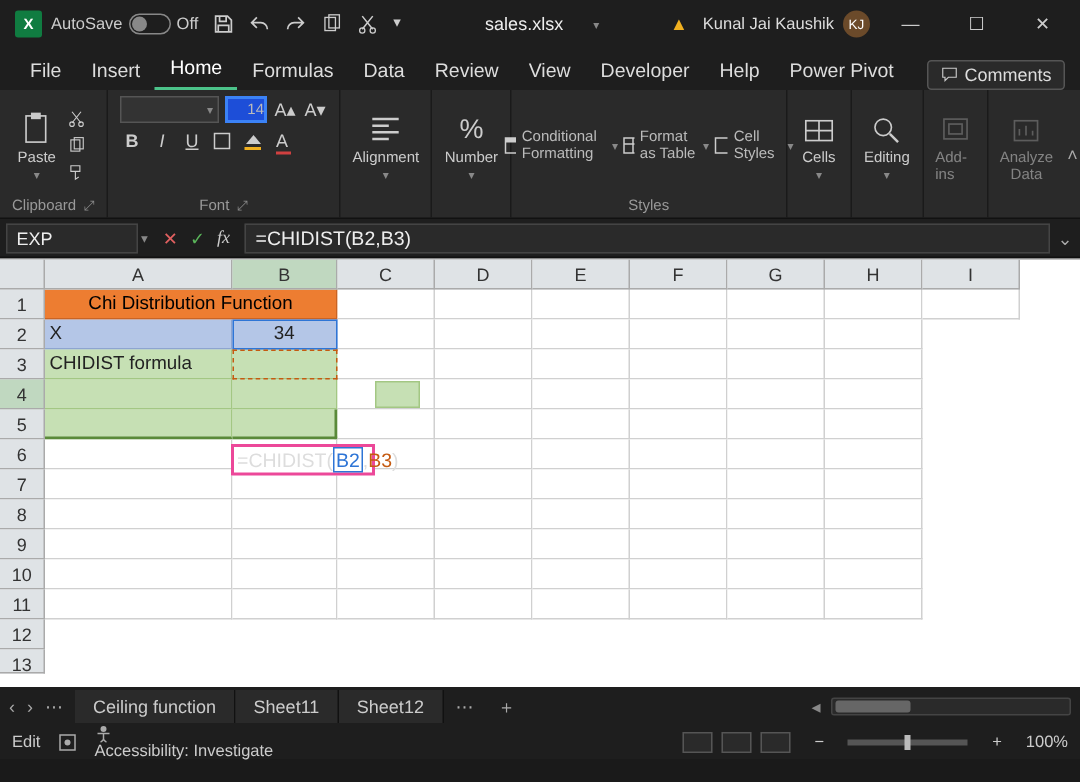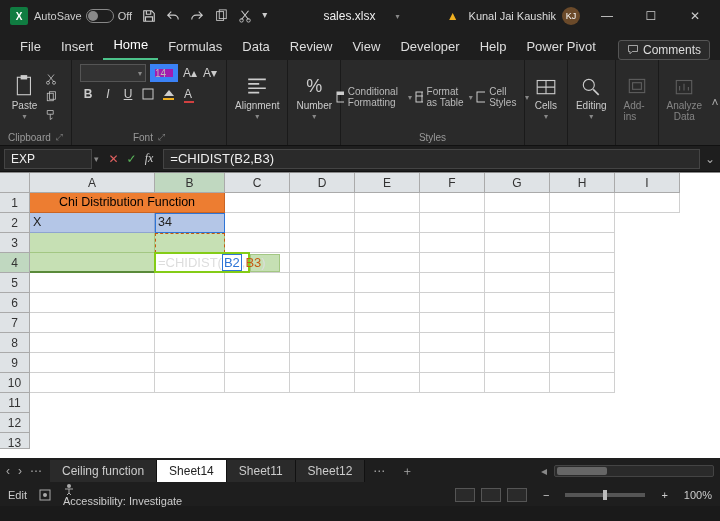--- a/index.html
+++ b/index.html
@@ -30,21 +30,21 @@
   
   .ribbon { height:86px; background:#2a2a2a; display:flex; border-bottom:1px solid #111; }
   .group { border-right:1px solid #1a1a1a; padding:4px 8px 2px 8px; display:flex; flex-direction:column; justify-content:space-between; align-items:center; }
   .group-label { font-size:10px; color:#999; text-align:center; padding-top:2px; display:flex; align-items:flex-end; gap:2px;}
   .group-body { display:flex; align-items:center; gap:4px; flex:1; }
   .vstack { display:flex; flex-direction:column; align-items:center; justify-content:center; gap:1px; color:#ccc; }
   .big-icon { width:26px; height:26px; display:flex; align-items:center; justify-content:center;}
   .mini-col { display:flex; flex-direction:column; gap:4px; }
   .mini-btn { width:18px; height:14px; display:flex; align-items:center; justify-content:center; color:#ccc; font-size:10px;}
   .font-name { width:66px; height:18px; background:#333; border:1px solid #555; font-size:10px; color:#bbb; padding:0 3px; display:flex; align-items:center; justify-content:space-between;}
-  .font-size { width:28px; height:18px; background:#a21caf; border:5px solid #3b82f6; font-size:10px; color:#bbb; display:flex; align-items:center; justify-content:flex-start;}
+  .font-size { width:28px; height:18px; background:#1d4ed8; border:2px solid #3b82f6; font-size:10px; color:#bbb; display:flex; align-items:center; justify-content:flex-end;}
   .font-row { display:flex; gap:4px; align-items:center; }
   .font-row .b { font-weight:bold; } .font-row .i { font-style:italic; } .font-row .u { text-decoration:underline; }
   .font-btn { width:16px; height:16px; display:flex; align-items:center; justify-content:center; color:#ccc; font-size:12px;}
   .styles-col { display:flex; flex-direction:row; gap:3px; font-size:10px; color:#bbb; }
   .styles-row { display:flex; align-items:center; gap:4px; }
   .carat { font-size:8px; color:#888; }
   .chevup { width:18px; display:flex; align-items:center; justify-content:center; color:#aaa;}
 
   
   .fbar { height:26px; background:#1e1e1e; display:flex; align-items:center; border-bottom:1px solid #111;}
@@ -62,29 +62,29 @@
   .colheads { position:absolute; top:0; left:30px; right:0; height:20px; display:flex; z-index:2;}
   .colhead { background:#dfe3e6; border-right:1px solid #aaa; border-bottom:1px solid #aaa; text-align:center; font-size:12px; color:#333; line-height:20px; }
   .colhead.sel { background:#c0d8c0; }
   .rowheads { position:absolute; top:20px; left:0; width:30px; z-index:2;}
   .rowhead { height:20px; background:#dfe3e6; border-right:1px solid #aaa; border-bottom:1px solid #aaa; text-align:center; font-size:12px; color:#333; line-height:20px;}
   .rowhead.sel { background:#c0d8c0; }
   .cells { position:absolute; top:20px; left:30px; right:0; }
   .row { display:flex; height:20px; }
   .cell { border-right:1px solid #d0d0d0; border-bottom:1px solid #d0d0d0; font-size:12.5px; color:#222; padding:0 3px; line-height:19px; overflow:visible; white-space:nowrap; background:#fff;}
   .cell.center { text-align:center; }
-  .cell.right { text-align:left; }
+  .cell.right { text-align:center; }
   .orange { background:#ed7d31 !important; color:#000; border-right-color:#c96424; border-bottom-color:#c96424;}
   .blue { background:#b4c6e7 !important; border-right-color:#8ea5d0; border-bottom-color:#8ea5d0;}
   .green { background:#c6e0b4 !important; border-right-color:#a3c783; border-bottom-color:#a3c783;}
   .thickB { border-bottom:2px solid #5a8a3a !important; }
   .thickR { border-right:2px solid #5a8a3a !important; }
 
   
-  .edit-cell { position:absolute; border:2px solid #84cc16; background:#fff; z-index:5; font-size:13px; padding:0 2px; line-height:18px;}
+  .edit-cell { position:absolute; border:2px solid #ec4899; background:#fff; z-index:5; font-size:13px; padding:0 2px; line-height:18px;margin-top:44px;}
   .edit-cell .ref-b2 { border:1px solid #2e75d6; color:#2e75d6; padding:0 1px;}
   .edit-cell .ref-b3 { color:#c55a11; }
   .b2-outline { position:absolute; border:1.5px solid #2e75d6; z-index:4; pointer-events:none;}
   .b3-outline { position:absolute; border:1.5px dashed #c55a11; z-index:4; pointer-events:none;}
   .spill-green { position:absolute; background:#c6e0b4; border:1px solid #a3c783; z-index:3; }
 
   
   .sheetbar { height:26px; background:#1e1e1e; display:flex; align-items:center; padding:0 6px; gap:0;}
   .sheet-nav { display:flex; gap:8px; color:#aaa; padding-right:8px; align-items:center;}
   .sheet-tab { padding:4px 12px; font-size:12px; color:#ccc; background:#2a2a2a; border-right:1px solid #111;}
@@ -447,20 +447,30 @@
       <div class="cell blue" style="width:125px">X</div>
       <div class="cell blue right" style="width:70px">34</div>
       <div class="cell" style="width:65px"></div>
         <div class="cell" style="width:65px"></div>
         <div class="cell" style="width:65px"></div>
         <div class="cell" style="width:65px"></div>
         <div class="cell" style="width:65px"></div>
         <div class="cell" style="width:65px"></div>
     </div>
     <div class="row">
+      <div class="cell green" style="width:125px">CHIDIST formula</div>
+      <div class="cell green" style="width:70px"></div>
+      <div class="cell" style="width:65px"></div>
+        <div class="cell" style="width:65px"></div>
+        <div class="cell" style="width:65px"></div>
+        <div class="cell" style="width:65px"></div>
+        <div class="cell" style="width:65px"></div>
+        <div class="cell" style="width:65px"></div>
+    </div>
+    <div class="row">
       <div class="cell green" style="width:125px"></div>
       <div class="cell green" style="width:70px"></div>
       <div class="cell" style="width:65px"></div>
         <div class="cell" style="width:65px"></div>
         <div class="cell" style="width:65px"></div>
         <div class="cell" style="width:65px"></div>
         <div class="cell" style="width:65px"></div>
         <div class="cell" style="width:65px"></div>
     </div>
     <div class="row">
@@ -546,21 +556,20 @@
   </div>
 </div>
 
 <div class="sheetbar">
   <div class="sheet-nav">
     <span>‹</span>
     <span>›</span>
     <span>⋯</span>
   </div>
   <div class="sheet-tab">Ceiling function</div>
-  <div class="sheet-tab active">Sheet14</div>
   <div class="sheet-tab">Sheet11</div>
   <div class="sheet-tab">Sheet12</div>
   <span class="sheet-add">⋯</span>
   <span class="sheet-add">＋</span>
   <div class="gap"></div>
   <div class="hscroll">
       <span style="position:absolute;left:-14px;top:-2px;color:#888;">◂</span>
       <div class="thumb"></div>
     </div>
 </div>

